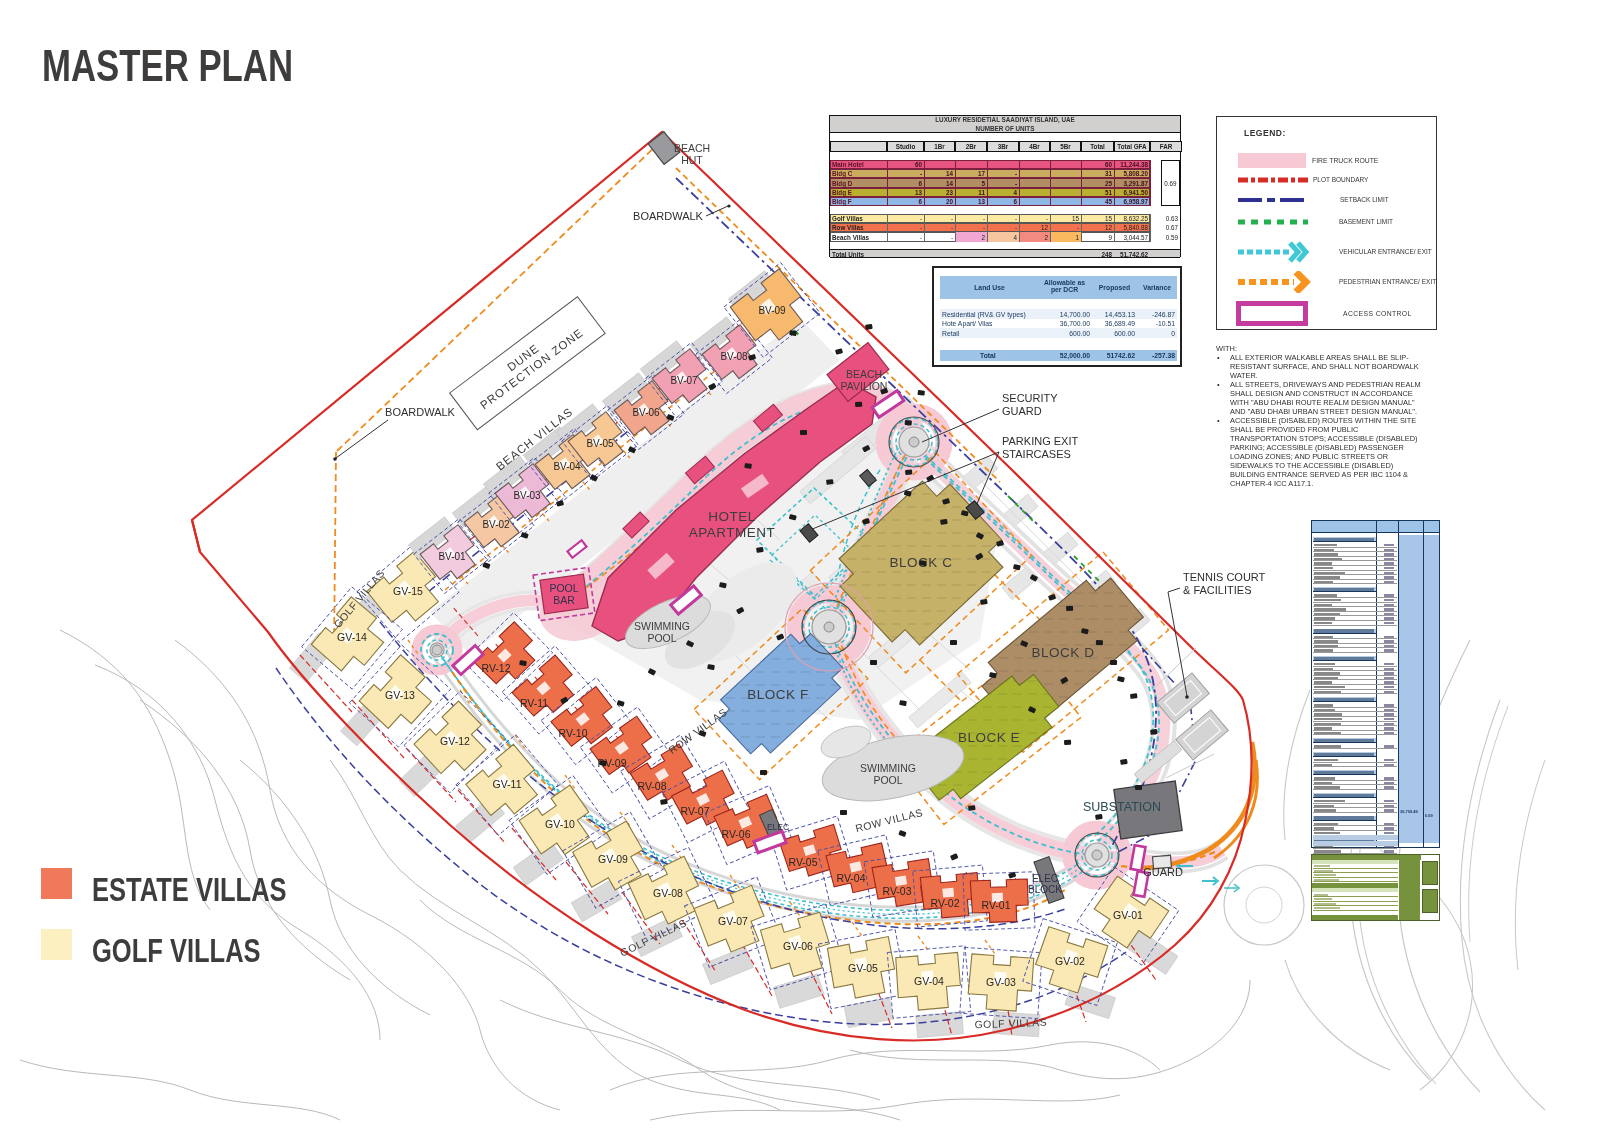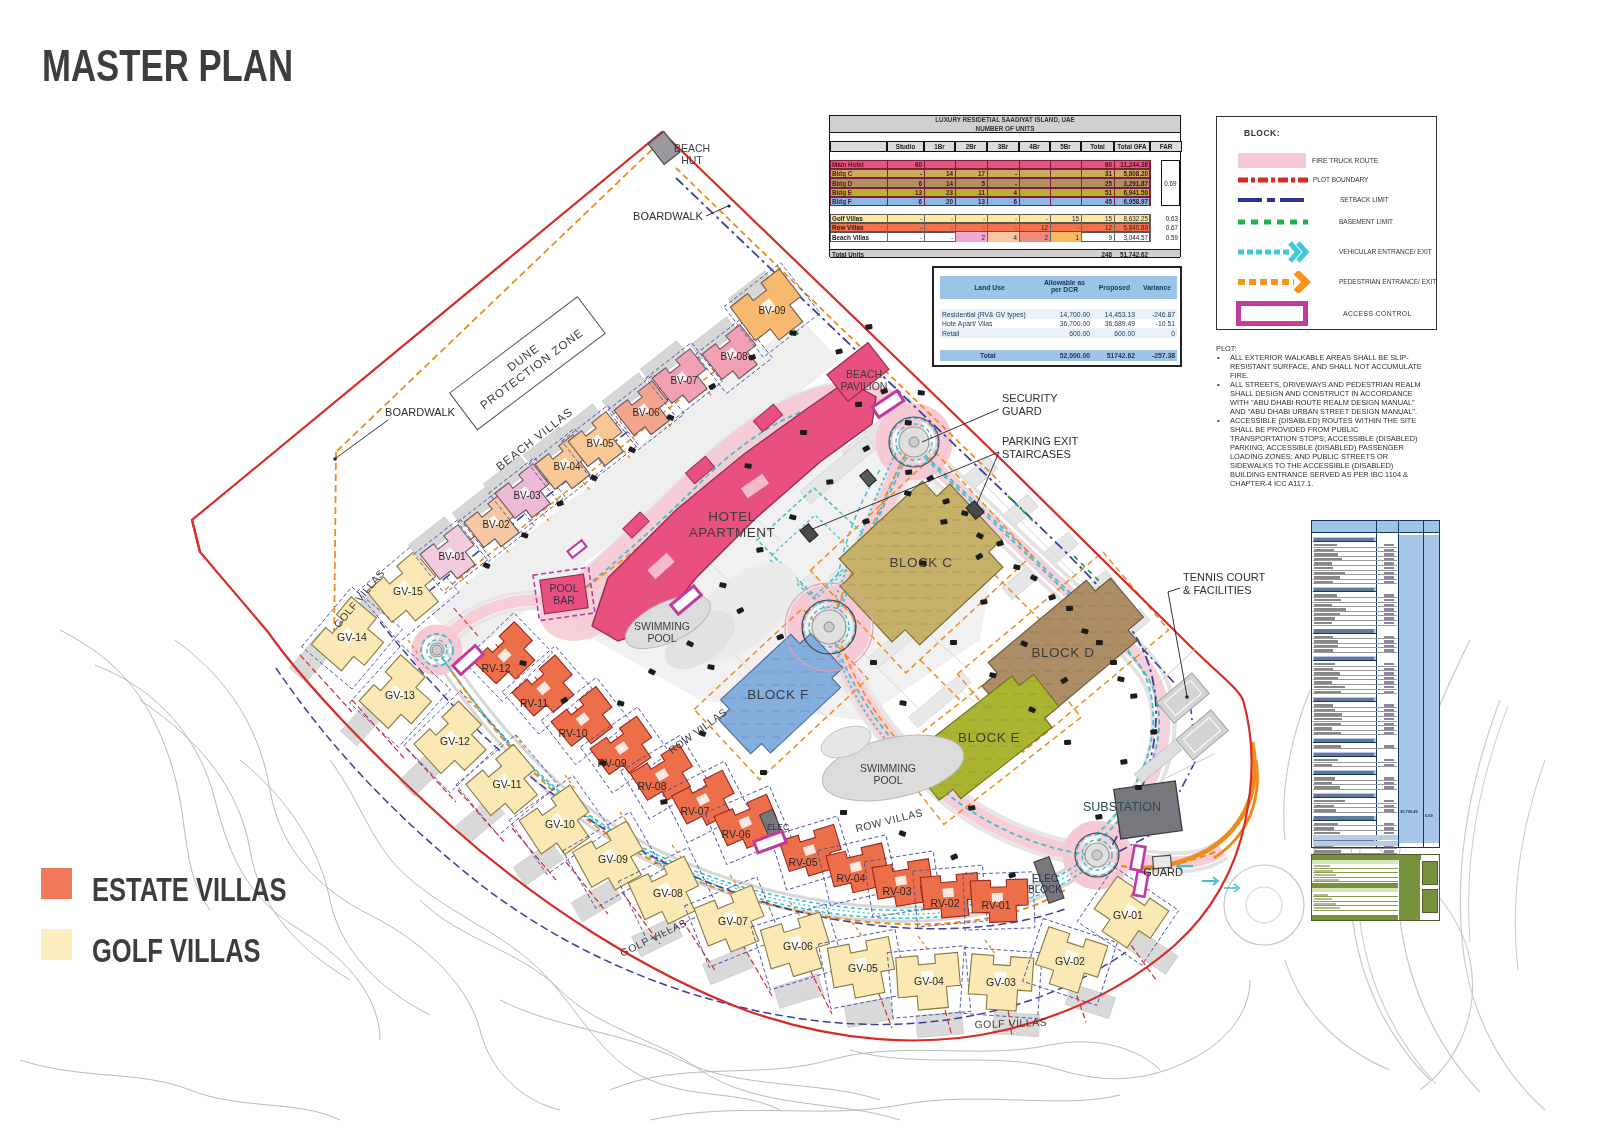--- a/index.html
+++ b/index.html
@@ -810,21 +810,21 @@
 <div class="abs" style="left:158px;top:61.5px;width:43px;text-align:right">600.00</div>
 <div class="abs" style="left:203px;top:61.5px;width:38px;text-align:right">0</div>
 <div class="abs" style="left:6px;top:82px;width:237px;height:11px;background:#9dc3e6;font-weight:bold">
 <span class="abs" style="left:40px;top:1.5px">Total</span>
       <span class="abs" style="left:97px;top:1.5px;width:53px;text-align:right">52,000.00</span>
       <span class="abs" style="left:152px;top:1.5px;width:43px;text-align:right">51742.62</span>
       <span class="abs" style="left:197px;top:1.5px;width:38px;text-align:right">-257.38</span>
     </div>
 </div>
 <div class="abs" style="left:1216px;top:116px;width:221px;height:214px;border:1.6px solid #333;background:#fff;white-space:nowrap">
-<div class="abs" style="left:27px;top:11px;font-size:8.5px;font-weight:bold;color:#333;letter-spacing:0.5px">BLOCK:</div>
+<div class="abs" style="left:27px;top:11px;font-size:8.5px;font-weight:bold;color:#333;letter-spacing:0.5px">LEGEND:</div>
 <div class="abs" style="left:21px;top:36px;width:68px;height:15px;background:#f7c9d4"></div>
 <div class="abs" style="left:95px;top:40px;font-size:6.8px;color:#333">FIRE TRUCK ROUTE</div>
 <svg class="abs" style="left:21px;top:58px" width="70" height="10">
       <line x1="0" y1="5" x2="70" y2="5" stroke="#d92b26" stroke-width="5" stroke-dasharray="10 3 4 3"></line>
     </svg>
 <div class="abs" style="left:96px;top:59px;font-size:6.5px;color:#333">PLOT BOUNDARY</div>
 <svg class="abs" style="left:21px;top:78px" width="70" height="10">
       <line x1="0" y1="5" x2="70" y2="5" stroke="#2e3192" stroke-width="4" stroke-dasharray="24 5 8 5"></line>
     </svg>
 <div class="abs" style="left:123px;top:79px;font-size:6.5px;color:#333">SETBACK LIMIT</div>
@@ -839,25 +839,25 @@
 <div class="abs" style="left:122px;top:131px;font-size:6.5px;color:#333">VEHICULAR ENTRANCE/ EXIT</div>
 <svg class="abs" style="left:21px;top:154px" width="78" height="22">
       <line x1="0" y1="11" x2="56" y2="11" stroke="#f7941d" stroke-width="6" stroke-dasharray="7 4"></line>
       <path d="M 58,1 l 10,10 l -10,10" fill="none" stroke="#f7941d" stroke-width="7"></path>
     </svg>
 <div class="abs" style="left:122px;top:161px;font-size:6.5px;color:#333">PEDESTRIAN ENTRANCE/ EXIT</div>
 <div class="abs" style="left:19px;top:184px;width:72px;height:25px;border:5px solid #c33c9e"></div>
 <div class="abs" style="left:126px;top:193px;font-size:6.8px;color:#333;letter-spacing:0.4px">ACCESS CONTROL</div>
 </div>
 <div class="abs" style="left:1216px;top:344px;width:206px;font-size:7.4px;line-height:9.0px;color:#2e2e2e">
-<div>PLOT:</div>
+<div>WITH:</div>
 <div style="display:flex">
       <div style="width:8px;flex:none;padding-left:1px">•</div>
       <div style="width:6px;flex:none"></div>
-      <div>ALL EXTERIOR WALKABLE AREAS SHALL BE SLIP-RESISTANT SURFACE, AND SHALL NOT ACCUMULATE FIRE.</div>
+      <div>ALL EXTERIOR WALKABLE AREAS SHALL BE SLIP-RESISTANT SURFACE, AND SHALL NOT BOARDWALK WATER.</div>
     </div>
 <div style="display:flex">
       <div style="width:8px;flex:none;padding-left:1px">•</div>
       <div style="width:6px;flex:none"></div>
       <div>ALL STREETS, DRIVEWAYS AND PEDESTRIAN REALM SHALL DESIGN AND CONSTRUCT IN ACCORDANCE WITH "ABU DHABI ROUTE REALM DESIGN MANUAL" AND "ABU DHABI URBAN STREET DESIGN MANUAL".</div>
     </div>
 <div style="display:flex">
       <div style="width:8px;flex:none;padding-left:1px">•</div>
       <div style="width:6px;flex:none"></div>
       <div>ACCESSIBLE (DISABLED) ROUTES WITHIN THE SITE SHALL BE PROVIDED FROM PUBLIC TRANSPORTATION STOPS; ACCESSIBLE (DISABLED) PARKING; ACCESSIBLE (DISABLED) PASSENGER LOADING ZONES; AND PUBLIC STREETS OR SIDEWALKS TO THE ACCESSIBLE (DISABLED) BUILDING ENTRANCE SERVED AS PER IBC 1104 &amp; CHAPTER-4 ICC A117.1.</div>

